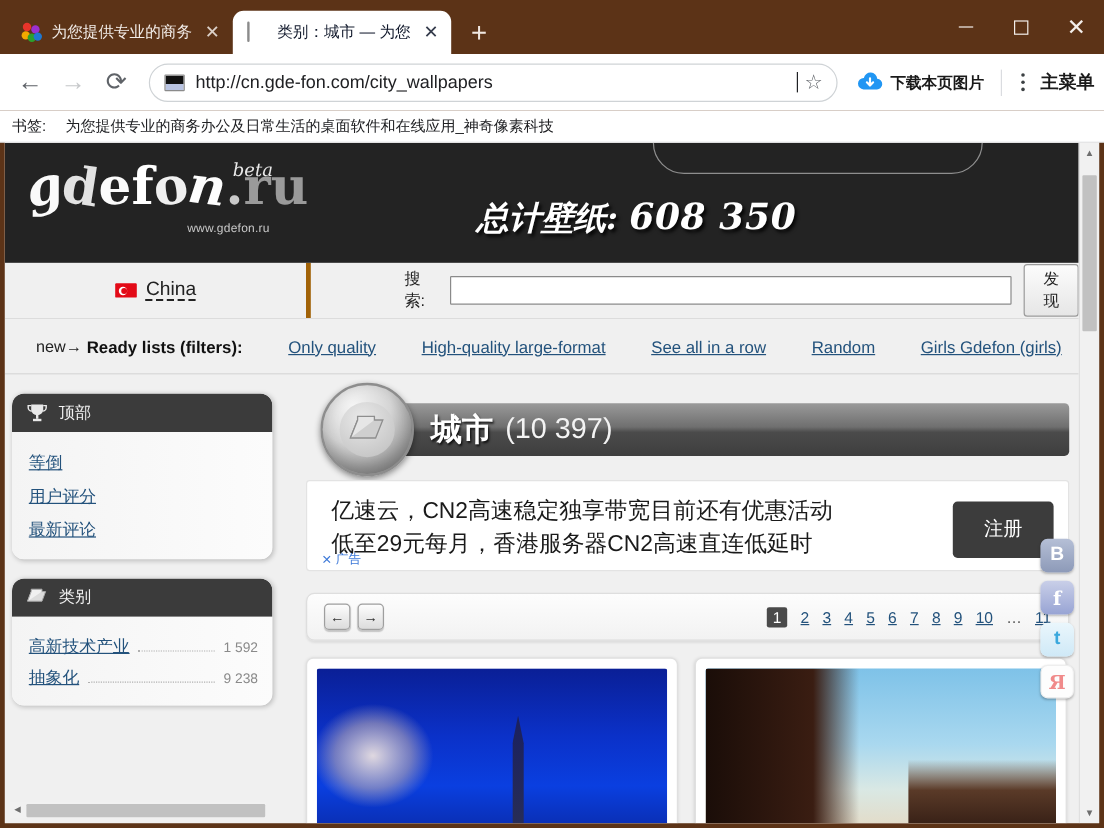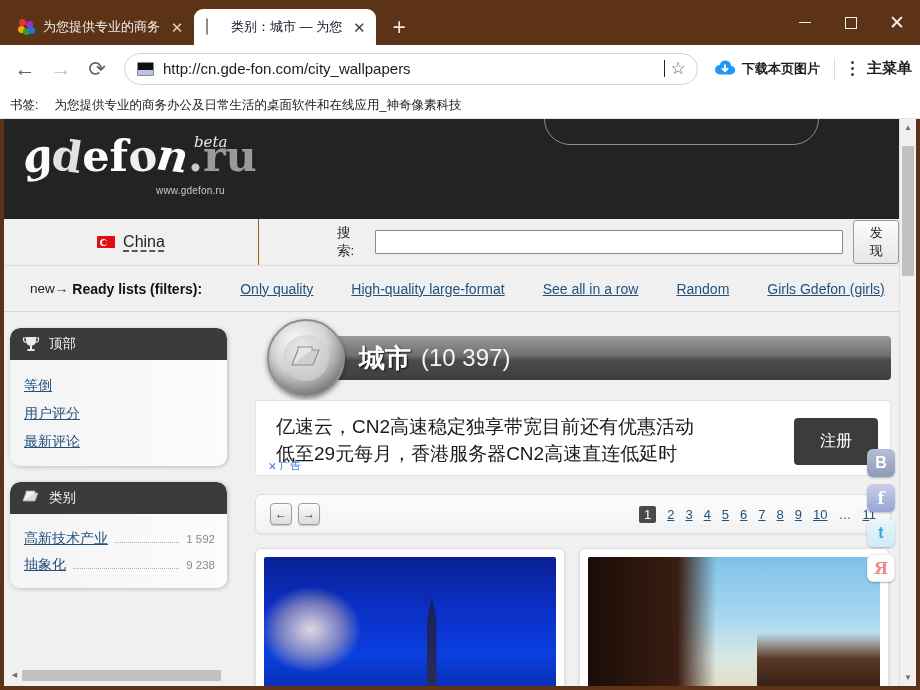--- a/index.html
+++ b/index.html
@@ -194,21 +194,21 @@
     border-radius: 0 0 26px 26px; background: #232323;
   }
 
   
   .search-row {
     height: 47px; background:#f0f0f0; display:flex; align-items:center;
     border-bottom: 1px solid #dcdcdc;
   }
   .country {
     width: 255px; flex:0 0 255px; display:flex; align-items:center; justify-content:center;
-    gap:8px; border-right:1px solid #a16207; height: 100%;
+    gap:8px; border-right:4px solid #a16207; height: 100%;
   }
   .flag {
     width:18px; height:12px; background:#e30a17; position:relative; display:inline-block;
     border-radius:1px;
   }
   .flag::before {
     content:""; position:absolute; left:3px; top:2.5px;
     width:7px; height:7px; border-radius:50%; background:#fff;
   }
   .flag::after {
@@ -502,20 +502,24 @@
 
       <div class="site-header">
         <div class="notch"></div>
 
         <a class="logo">
           <span class="l g">g</span><span class="l d">d</span><span class="l e">e</span><span class="l f">f</span><span class="l o">o</span><span class="l n">n</span><span class="l dot">.</span><span class="l ru">ru</span>
         </a>
         <div class="logo-beta">beta</div>
         <div class="logo-www">www.gdefon.ru</div>
 
+        <div class="total">
+          <span>总计壁纸:</span>
+          <span class="num">608 350</span>
+        </div>
 
       </div>
 
       <div class="search-row">
         <div class="country">
           <span class="flag"></span>
           <span class="country-name">China</span>
         </div>
         <span class="search-label">搜索:</span>
         <input class="search-input" type="text" value="" placeholder="" style="">

